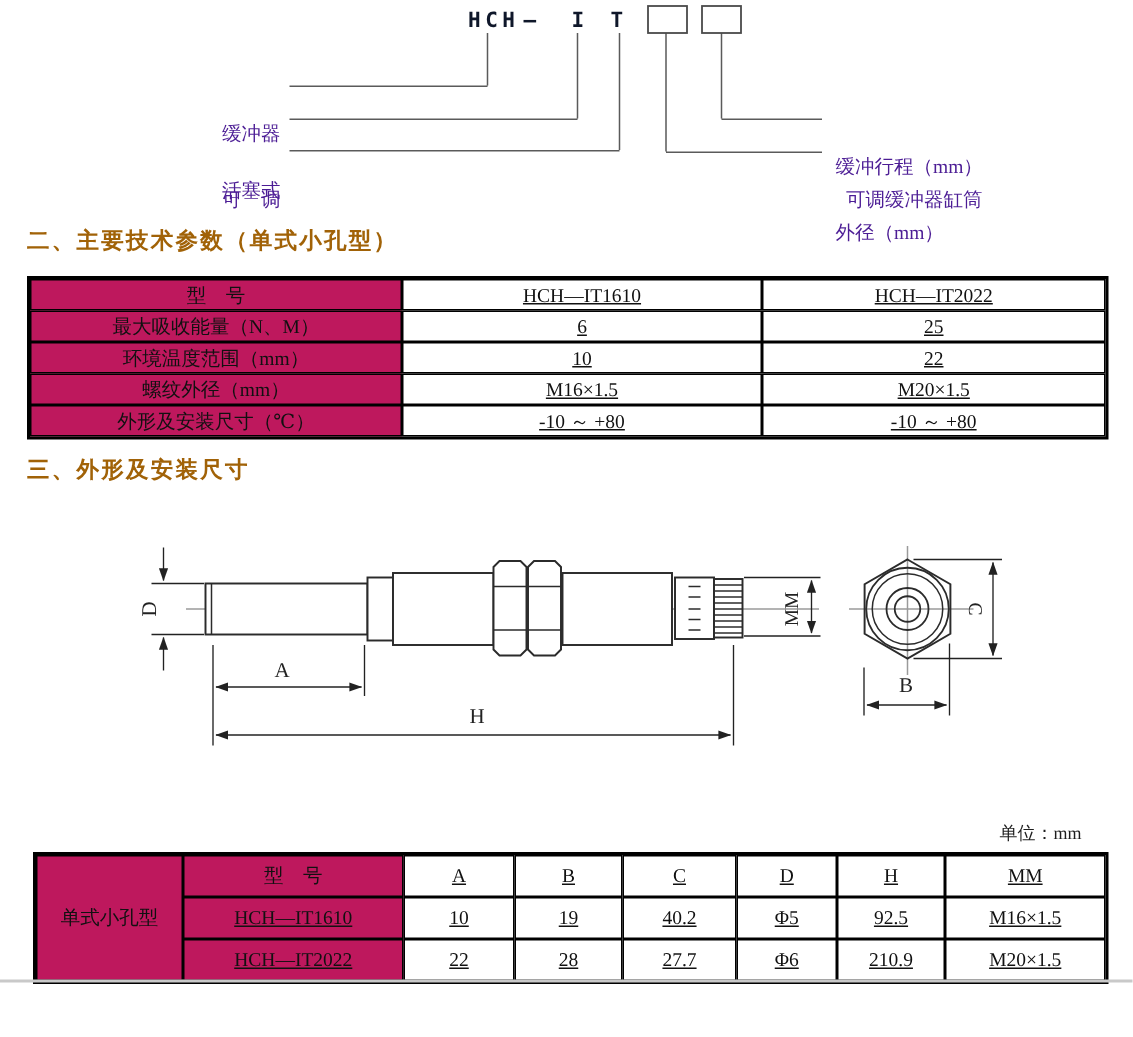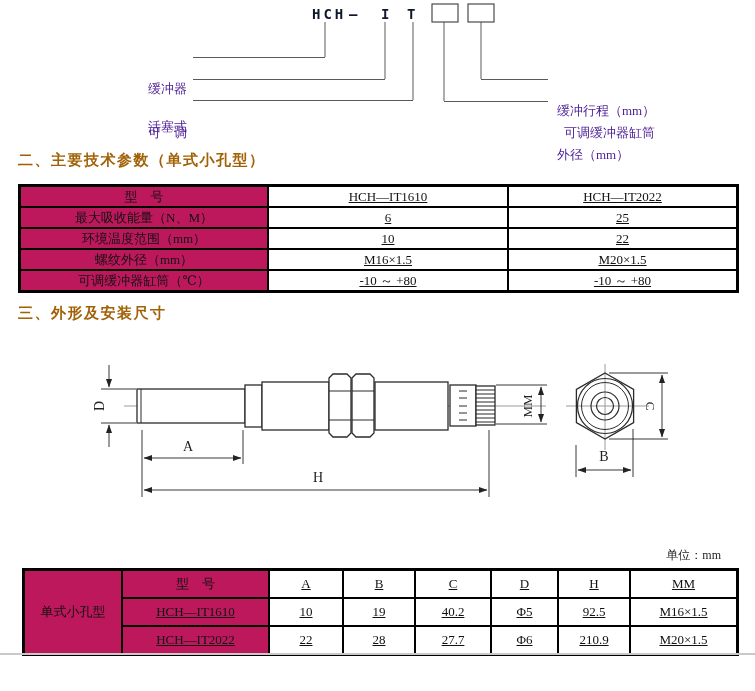--- a/index.html
+++ b/index.html
@@ -70,21 +70,21 @@
     <td class="ghead">环境温度范围（mm）</td>
     <td class="mono">10</td>
     <td class="mono">22</td>
   </tr>
   <tr>
     <td class="ghead">螺纹外径（mm）</td>
     <td class="mono">M16×1.5</td>
     <td class="mono">M20×1.5</td>
   </tr>
   <tr>
-    <td class="ghead">可调缓冲器缸筒（℃）</td>
+    <td class="ghead">外形及安装尺寸（℃）</td>
     <td class="mono">-10 ～ +80</td>
     <td class="mono">-10 ～ +80</td>
   </tr>
 </tbody>
   </table>
 
 <div class="sec-heading" style="left:18px;top:304px;">三、外形及安装尺寸</div>
 
 <svg width="755" height="205" viewBox="0 330 755 205" style="top:330px;">
   <defs>

